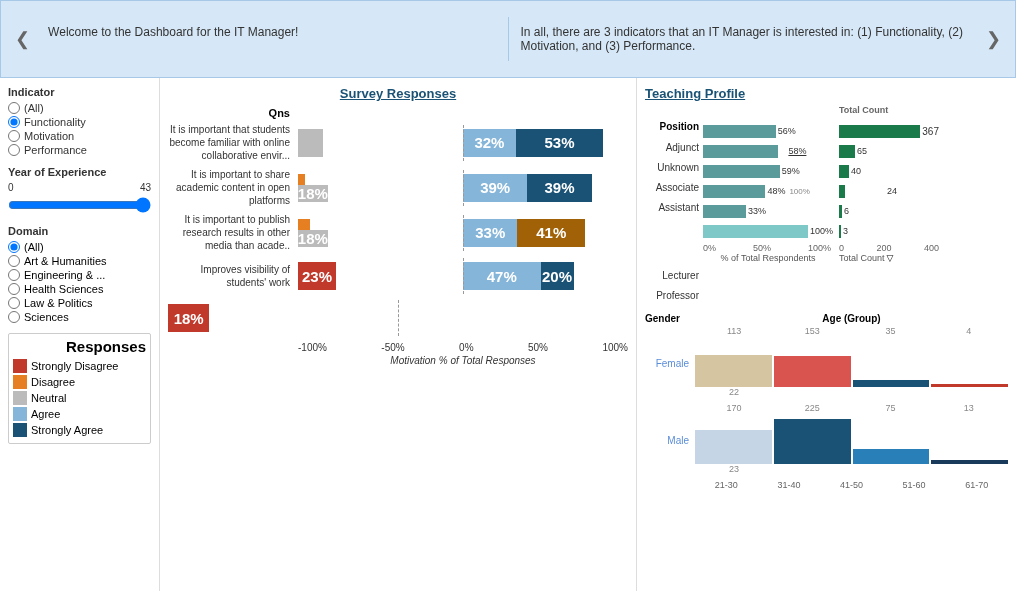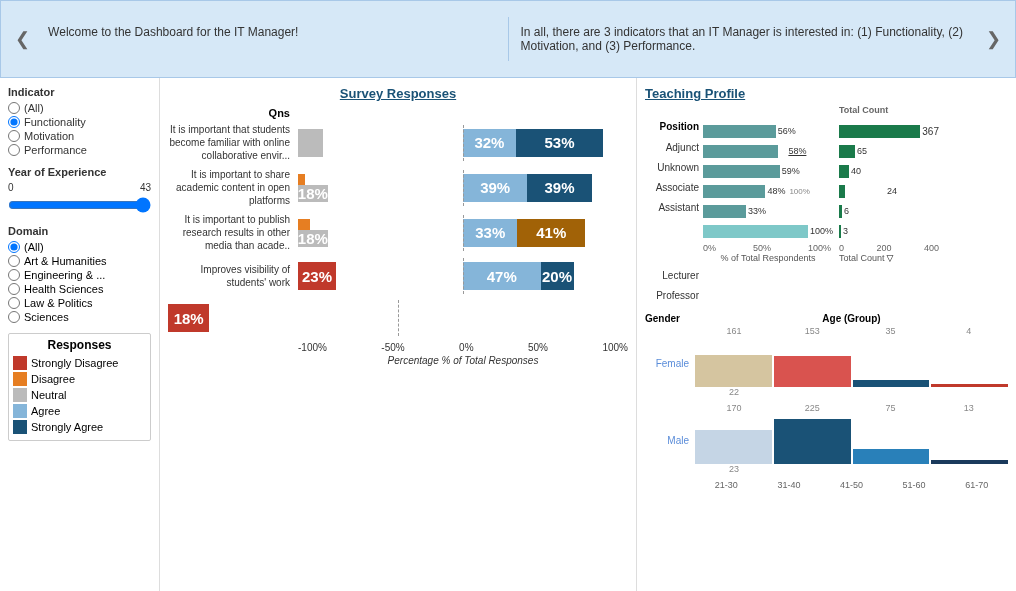--- a/index.html
+++ b/index.html
@@ -26,21 +26,21 @@
     .radio-group { display: flex; flex-direction: column; gap: 2px; }
     .radio-item { display: flex; align-items: center; gap: 4px; font-size: 11px; color: #333; }
     .radio-item input[type="radio"] { width: 12px; height: 12px; }
     .slider-container { margin: 4px 0; }
     .slider-labels { display: flex; justify-content: space-between; font-size: 10px; color: #333; }
     .slider { width: 100%; }
     .domain-list { display: flex; flex-direction: column; gap: 2px; max-height: 120px; overflow-y: auto; }
     .domain-item { display: flex; align-items: center; gap: 4px; font-size: 11px; }
     .domain-item input[type="radio"] { width: 12px; height: 12px; }
     .legend-section { border: 1px solid #ccc; border-radius: 2px; padding: 4px; }
-    .legend-title { font-weight: bold; text-align: center; font-size: 12px; margin-bottom: 4px; }
+    .legend-title { font-weight: bold; text-align: right; font-size: 15px; margin-bottom: 4px; }
     .legend-item { display: flex; align-items: center; gap: 4px; font-size: 11px; margin-bottom: 2px; }
     .legend-color { width: 14px; height: 14px; flex-shrink: 0; }
 
     
     .center-panel { flex: 1; background: white; padding: 8px; overflow: hidden; }
     .section-title { font-size: 13px; font-weight: bold; color: #1a5276; text-decoration: underline; margin-bottom: 6px; text-align: center; }
 
     .survey-row { display: flex; align-items: center; margin-bottom: 6px; }
     .survey-question { width: 130px; font-size: 10px; color: #333; text-align: right; padding-right: 8px; line-height: 1.3; flex-shrink: 0; }
     .bar-chart-container { flex: 1; position: relative; height: 36px; }
@@ -258,21 +258,21 @@
       <div style="flex:1; display:flex; justify-content:space-between; font-size:10px; color:#333;">
         <span>-100%</span>
         <span>-50%</span>
         <span>0%</span>
         <span>50%</span>
         <span>100%</span>
       </div>
     </div>
     <div style="display:flex; margin-top:2px;">
       <div style="width:130px;"></div>
-      <div style="flex:1; text-align:center; font-size:10px; color:#333; font-style:italic;">Percentage % of Total Responses</div>
+      <div style="flex:1; text-align:center; font-size:10px; color:#333; font-style:italic;">Motivation % of Total Responses</div>
     </div>
   </div>
 
   <div class="right-panel">
 
     <div class="teaching-section">
       <div class="profile-title">Teaching Profile</div>
 
       <div style="display:flex; align-items:flex-start;">
 
@@ -379,21 +379,21 @@
       <div style="display:flex; margin-bottom:2px;">
         <div style="width:50px; font-size:10px; font-weight:bold;">Gender</div>
         <div style="flex:1; text-align:center; font-size:10px; font-weight:bold;">Age (Group)</div>
       </div>
 
       <div style="display:flex; align-items:center; margin-bottom:2px;">
         <div style="width:50px; font-size:10px; color:#5b8dd9; text-align:right; padding-right:6px;">Female</div>
         <div style="flex:1;">
 
           <div style="display:flex; height:16px;">
-            <div style="flex:1; text-align:center; font-size:9px; color:#888;">161</div>
+            <div style="flex:1; text-align:center; font-size:9px; color:#888;">113</div>
             <div style="flex:1; text-align:center; font-size:9px; color:#888;">153</div>
             <div style="flex:1; text-align:center; font-size:9px; color:#888;">35</div>
             <div style="flex:1; text-align:center; font-size:9px; color:#888;">4</div>
           </div>
 
           <div style="display:flex; align-items:flex-end; height:45px; gap:2px;">
             <div style="flex:1; height:71%; background:#d5c5a0;"></div>
             <div style="flex:1; height:68%; background:#d9534f;"></div>
             <div style="flex:1; height:16%; background:#1a5276;"></div>
             <div style="flex:1; height:2%; background:#c0392b; min-height:3px;"></div>

